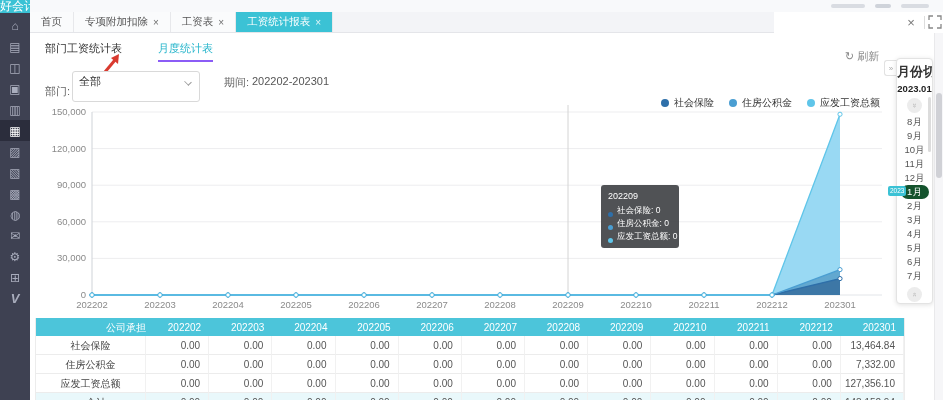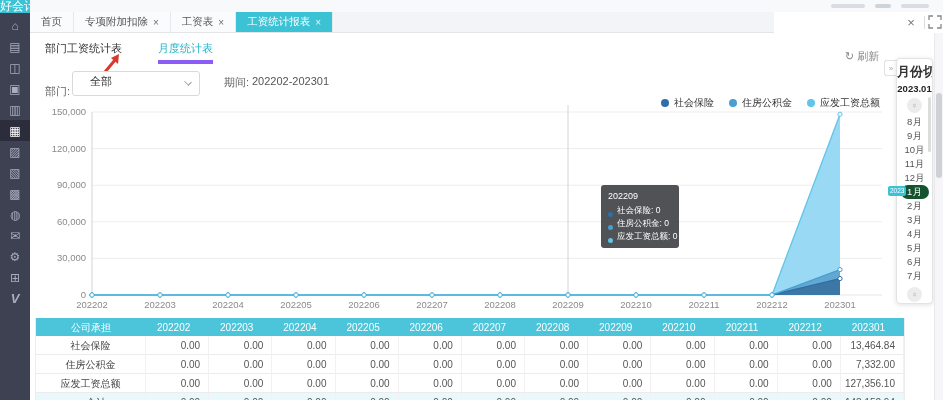--- a/index.html
+++ b/index.html
@@ -31,49 +31,49 @@
  justify-content:center;font-size:13px;color:#777;cursor:pointer}
 .windiv{position:absolute;left:924px;top:16px;width:1px;height:13px;background:#ddd}
 .winfull{position:absolute;left:928px;top:15px;width:14px;height:14px;cursor:pointer}
 
 
 .content{position:absolute;left:30px;top:33px;width:904px;height:367px;background:#fff}
 
 
 .subtabs{position:absolute;left:45px;top:41px;display:flex;gap:36px;font-size:11px}
 .subtab{padding-bottom:4px;color:#333;cursor:pointer}
-.subtab.active{color:#26b5cb;border-bottom:4px solid #8b5cf6}
+.subtab.active{color:#26b5cb;border-bottom:2px solid #8b5cf6}
 .arrow-annot{position:absolute;left:92px;top:50px;width:34px;height:32px;pointer-events:none}
 .refresh{position:absolute;left:845px;top:49px;font-size:11px;color:#8a8a8a;cursor:pointer;display:flex;gap:3px;align-items:center}
 
 
 .flabel{position:absolute;font-size:11px;color:#666}
-.select{position:absolute;left:72px;top:71px;width:128px;height:25px;border:1px solid #d9d9d9;
- border-radius:3px;background:#fff;font-size:11px;color:#333;line-height:19px;padding-left:17px;cursor:pointer}
+.select{position:absolute;left:72px;top:71px;width:128px;height:31px;border:1px solid #d9d9d9;
+ border-radius:3px;background:#fff;font-size:11px;color:#333;line-height:19px;padding-left:6px;cursor:pointer}
 .select .chev{position:absolute;right:8px;top:7px;width:6px;height:6px;border-right:1px solid #999;
  border-bottom:1px solid #999;transform:rotate(45deg) scale(1,.8)}
 .period-val{position:absolute;left:252px;top:75px;font-size:11px;color:#555}
 
 
 .legend{position:absolute;top:96px;right:63px;display:flex;gap:15px;align-items:center}
 .legend-item{display:flex;gap:5px;align-items:center;font-size:10px;color:#333;cursor:pointer}
 .legend-dot{width:8px;height:8px;border-radius:50%}
 
 
 .tooltip{position:absolute;left:601px;top:185px;width:78px;background:rgba(56,58,62,.88);
  border-radius:3px;padding:5px 7px;color:#fff;font-size:8.5px;line-height:13px;pointer-events:none}
 .tooltip .tt-title{font-size:9px;margin-bottom:1px}
 .tt-row{display:flex;align-items:flex-end;gap:4px;white-space:nowrap}
 .tt-dot{width:5px;height:5px;border-radius:50%;flex:none}
 
 
 .table{position:absolute;left:35px;top:318px;width:870px;font-size:10px;border-left:1px solid #ececec;border-right:1px solid #ececec}
 .trow{display:grid;grid-template-columns:110px repeat(12,1fr)}
 .trow.thead{background:#4cc5da;color:#fff;height:18px;line-height:18px}
-.trow.thead .cell{border:none;text-align:center;color:#fff}
+.trow.thead .cell{border:none;text-align:right;color:#fff}
 .cell{height:19px;line-height:19px;border-bottom:1px solid #ececec;border-right:1px solid #f1f1f1;
  text-align:right;padding-right:8px;color:#555;overflow:hidden;white-space:nowrap}
 .cell.rowlabel{text-align:center;padding-right:0;color:#444}
 .trow.sum{background:#e9f8fb}
 .sum-icon{display:inline-block;margin-right:3px;color:#6d7fd3;font-size:9px}
 
 
 .mpanel{position:absolute;left:896px;top:58px;width:37px;height:246px;background:#fff;
  border:1px solid #e3e3e3;border-radius:4px;box-shadow:0 1px 5px rgba(0,0,0,.12);text-align:center}
 .mpanel-title{font-size:13px;font-weight:bold;color:#333;margin-top:4px;white-space:nowrap;overflow:hidden}

